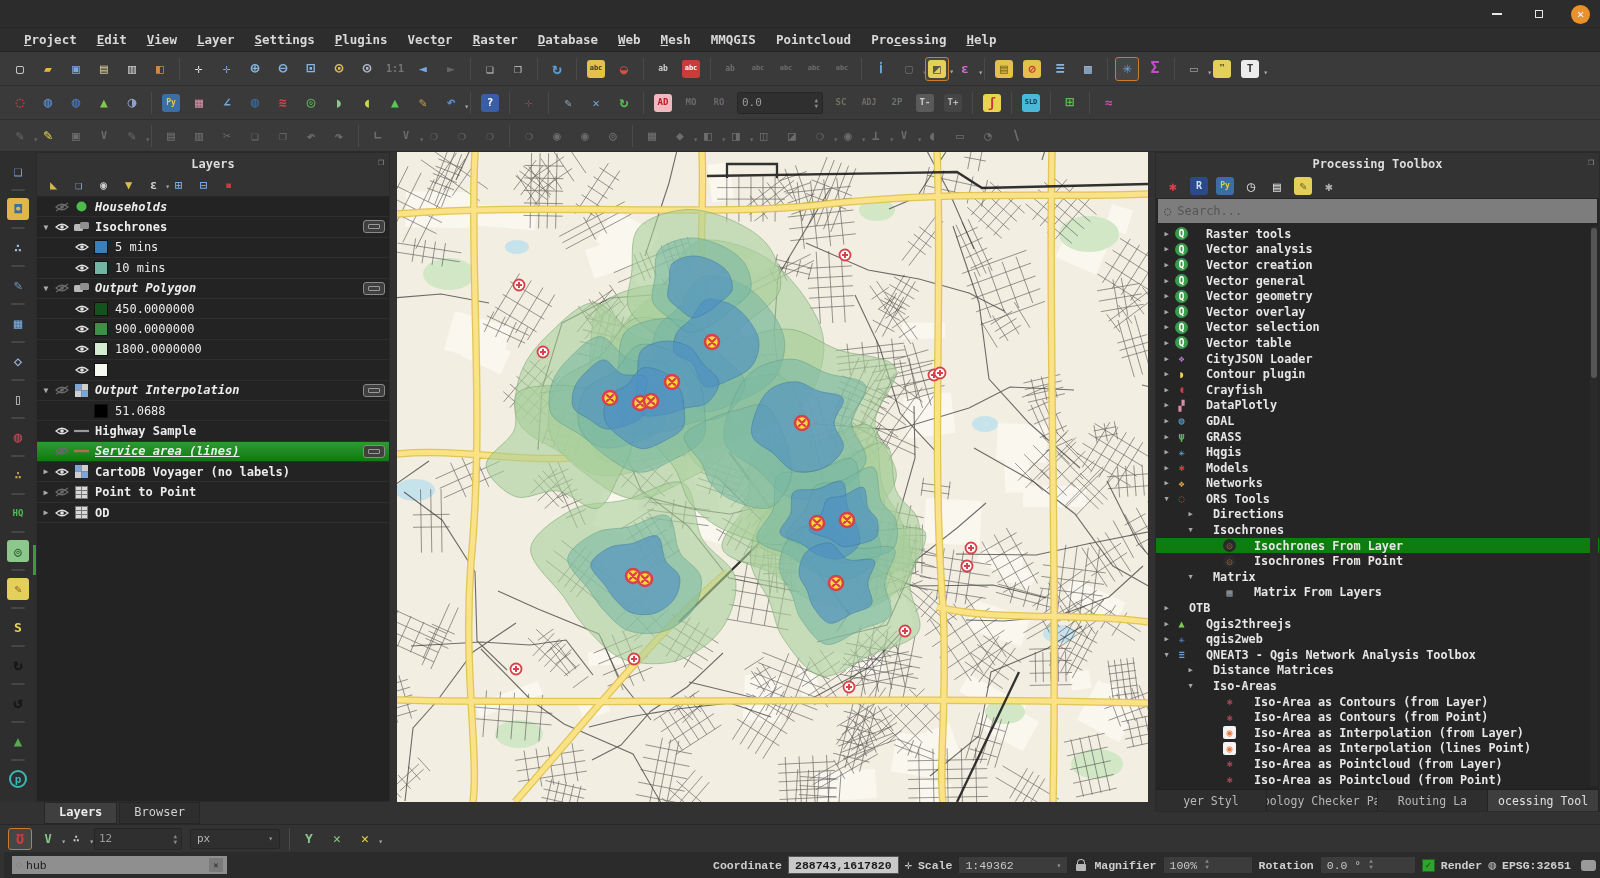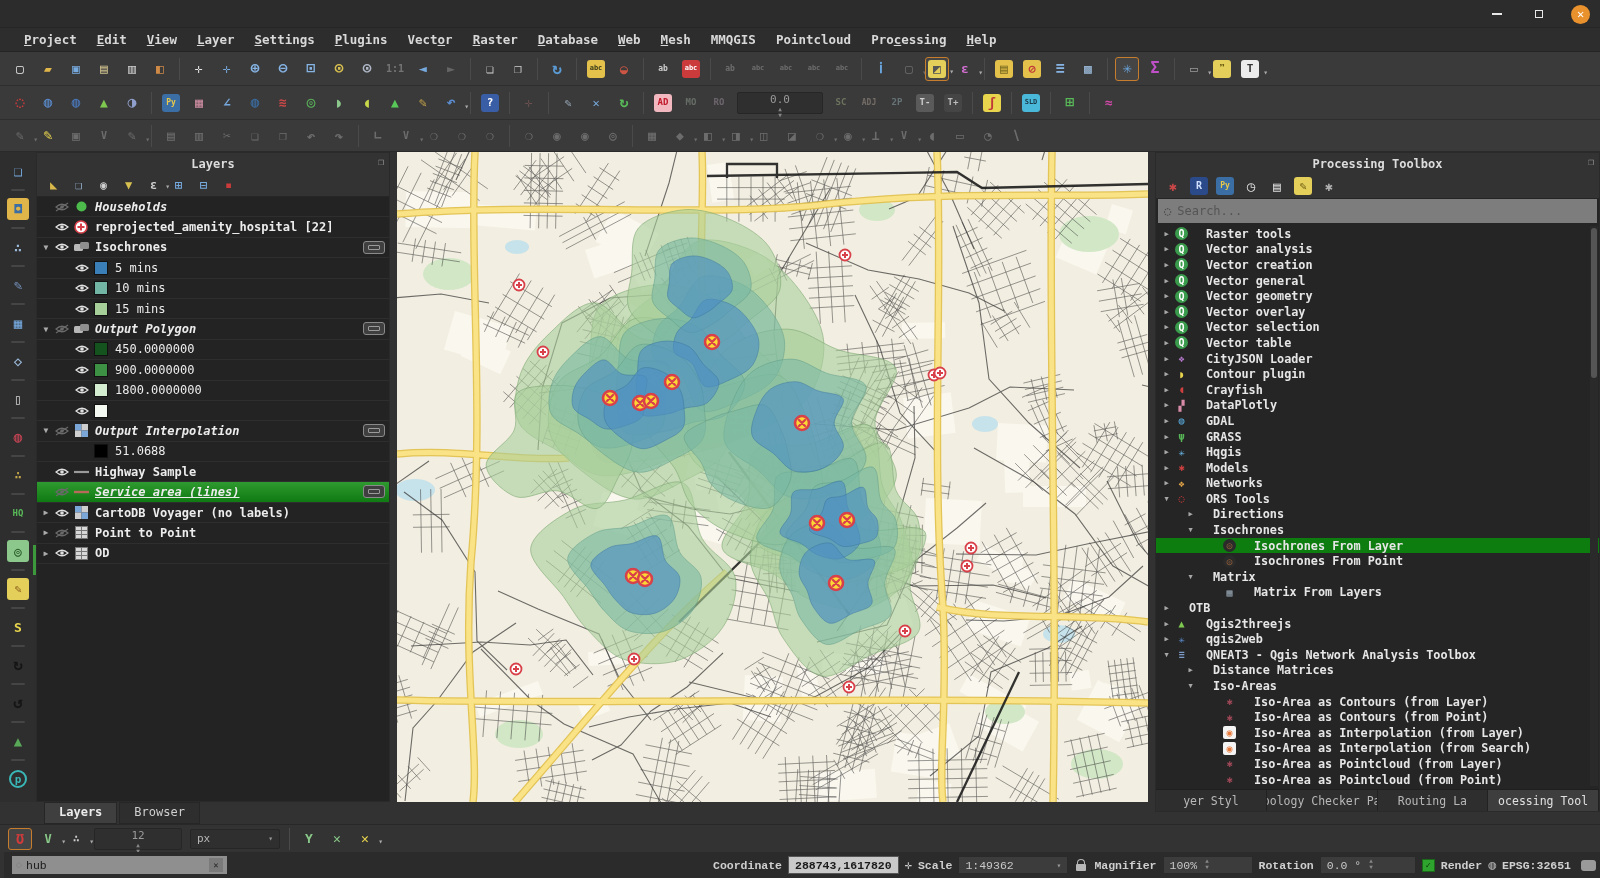--- a/index.html
+++ b/index.html
@@ -24,21 +24,21 @@
   .toolbar { position:absolute; left:0; width:1600px; background:#3a3a3a; display:flex; align-items:center; padding-left:6px; }
   #toolbar1 { top:52px; height:34px; border-bottom:1px solid #2e2e2e; }
   #toolbar2 { top:86px; height:34px; border-bottom:1px solid #2e2e2e; }
   #toolbar3 { top:120px; height:32px; border-bottom:1px solid #2a2a2a; }
   .tbi { width:24px; height:24px; margin:0 2px; border-radius:3px; display:flex; align-items:center; justify-content:center; position:relative; }
   .tbi .glyph { font-size:13px; line-height:1; font-weight:bold; display:flex; align-items:center; justify-content:center; width:18px; height:18px; border-radius:3px; }
   .tbi.gr { opacity:.45; }
   .tbi.hl { border:1px solid #c87d2c; background:#454545; }
   .tbi .caret { position:absolute; right:-6px; bottom:4px; font-size:8px; color:#aaa; }
   .tbsep { width:1px; height:22px; background:#2a2a2a; margin:0 5px; border-right:1px solid #4a4a4a; }
-  .tspin { height:22px; width:86px; background:#2f2f2f; border:1px solid #262626; border-radius:2px; display:flex; align-items:center; margin:0 4px; padding:0 4px; color:#9a9a9a; font-size:11px;flex-direction:column; }
+  .tspin { height:22px; width:86px; background:#2f2f2f; border:1px solid #262626; border-radius:2px; display:flex; align-items:center; margin:0 4px; padding:0 4px; color:#9a9a9a; font-size:11px; }
   .tspin .val { flex:1; }
   .tspin .ud { display:flex; flex-direction:column; font-size:6px; color:#888; line-height:1; }
 
   
   #leftdock { position:absolute; left:0; top:152px; width:36px; height:650px; background:#2e2e2e; display:flex; flex-direction:column; align-items:center; padding-top:4px; }
   .ldi { width:26px; height:26px; margin:2px 0; display:flex; align-items:center; justify-content:center; border-radius:3px; }
   .ldi .glyph { font-weight:bold; display:flex; align-items:center; justify-content:center; width:22px; height:22px; border-radius:3px; }
   .ldsep { width:14px; height:2px; background:#454545; margin:3px 0; border-radius:1px; }
   #dock-indicator { position:absolute; left:33px; top:545px; width:3px; height:30px; background:#3c9a3c; }
 
@@ -643,36 +643,20 @@
           </svg>
         </span>
         <span class="lico">
           <svg width="13" height="13">
             <circle cx="6.5" cy="6.5" r="5" fill="#4cbb4c"></circle>
           </svg>
         </span>
         <span class="llabel b i">Households</span>
       </div>
       <div class="lrow" style="padding-left: 2px;">
-        <span class="arr"></span>
-        <span class="eye">
-          <svg width="14" height="10" viewBox="0 0 14 10">
-            <path d="M1,5 Q7,-0.5 13,5 Q7,10.5 1,5 Z" fill="none" stroke="#e0e0e0" stroke-width="1.2"></path>
-            <circle cx="7" cy="5" r="1.8" fill="#e0e0e0"></circle>
-          </svg>
-        </span>
-        <span class="lico">
-          <svg width="14" height="14">
-            <circle cx="7" cy="7" r="6" fill="#fff" stroke="#d8404a" stroke-width="1.6"></circle>
-            <path d="M7,3.5 V10.5 M3.5,7 H10.5" stroke="#d8404a" stroke-width="2"></path>
-          </svg>
-        </span>
-        <span class="llabel b">reprojected_amenity_hospital [22]</span>
-      </div>
-      <div class="lrow" style="padding-left: 2px;">
         <span class="arr">▼</span>
         <span class="eye">
           <svg width="14" height="10" viewBox="0 0 14 10">
             <path d="M1,5 Q7,-0.5 13,5 Q7,10.5 1,5 Z" fill="none" stroke="#e0e0e0" stroke-width="1.2"></path>
             <circle cx="7" cy="5" r="1.8" fill="#e0e0e0"></circle>
           </svg>
         </span>
         <span class="lico">
           <svg width="15" height="11">
             <rect x="0" y="2" width="9" height="7" rx="1.5" fill="#b8b8b8"></rect>
@@ -698,31 +682,20 @@
       <div class="lrow" style="padding-left: 22px;">
         <span class="arr"></span>
         <span class="eye">
           <svg width="14" height="10" viewBox="0 0 14 10">
             <path d="M1,5 Q7,-0.5 13,5 Q7,10.5 1,5 Z" fill="none" stroke="#e0e0e0" stroke-width="1.2"></path>
             <circle cx="7" cy="5" r="1.8" fill="#e0e0e0"></circle>
           </svg>
         </span>
         <span class="swatch" style="background:#72b5a4"></span>
         <span class="llabel">10 mins</span>
-      </div>
-      <div class="lrow" style="padding-left: 22px;">
-        <span class="arr"></span>
-        <span class="eye">
-          <svg width="14" height="10" viewBox="0 0 14 10">
-            <path d="M1,5 Q7,-0.5 13,5 Q7,10.5 1,5 Z" fill="none" stroke="#e0e0e0" stroke-width="1.2"></path>
-            <circle cx="7" cy="5" r="1.8" fill="#e0e0e0"></circle>
-          </svg>
-        </span>
-        <span class="swatch" style="background:#a6cf9a"></span>
-        <span class="llabel">15 mins</span>
       </div>
       <div class="lrow" style="padding-left: 2px;">
         <span class="arr">▼</span>
         <span class="eye">
           <svg width="14" height="10" viewBox="0 0 14 10">
             <path d="M1,5 Q7,-0.5 13,5 Q7,10.5 1,5 Z" fill="none" stroke="#6a6a6a" stroke-width="1.2"></path>
             <circle cx="7" cy="5" r="1.8" fill="#6a6a6a"></circle>
             <line x1="1" y1="9" x2="13" y2="1" stroke="#6a6a6a" stroke-width="1.2"></line>
           </svg>
         </span>
@@ -2436,21 +2409,21 @@
           <span class="tico">
             <span class="tk" style="width:13px;height:13px;font-size:10px;color:#e87838;background:#f4f4f4;">◉</span>
           </span>
           <span class="tlabel">Iso-Area as Interpolation (from Layer)</span>
         </div>
         <div class="trow" style="padding-left: 52px;">
           <span class="arr"></span>
           <span class="tico">
             <span class="tk" style="width:13px;height:13px;font-size:10px;color:#e87838;background:#f4f4f4;">◉</span>
           </span>
-          <span class="tlabel">Iso-Area as Interpolation (from Search)</span>
+          <span class="tlabel">Iso-Area as Interpolation (lines Point)</span>
         </div>
         <div class="trow" style="padding-left: 52px;">
           <span class="arr"></span>
           <span class="tico">
             <span class="tk" style="width:13px;height:13px;font-size:10px;color:#a04858;">✱</span>
           </span>
           <span class="tlabel">Iso-Area as Pointcloud (from Layer)</span>
         </div>
         <div class="trow" style="padding-left: 52px;">
           <span class="arr"></span>

